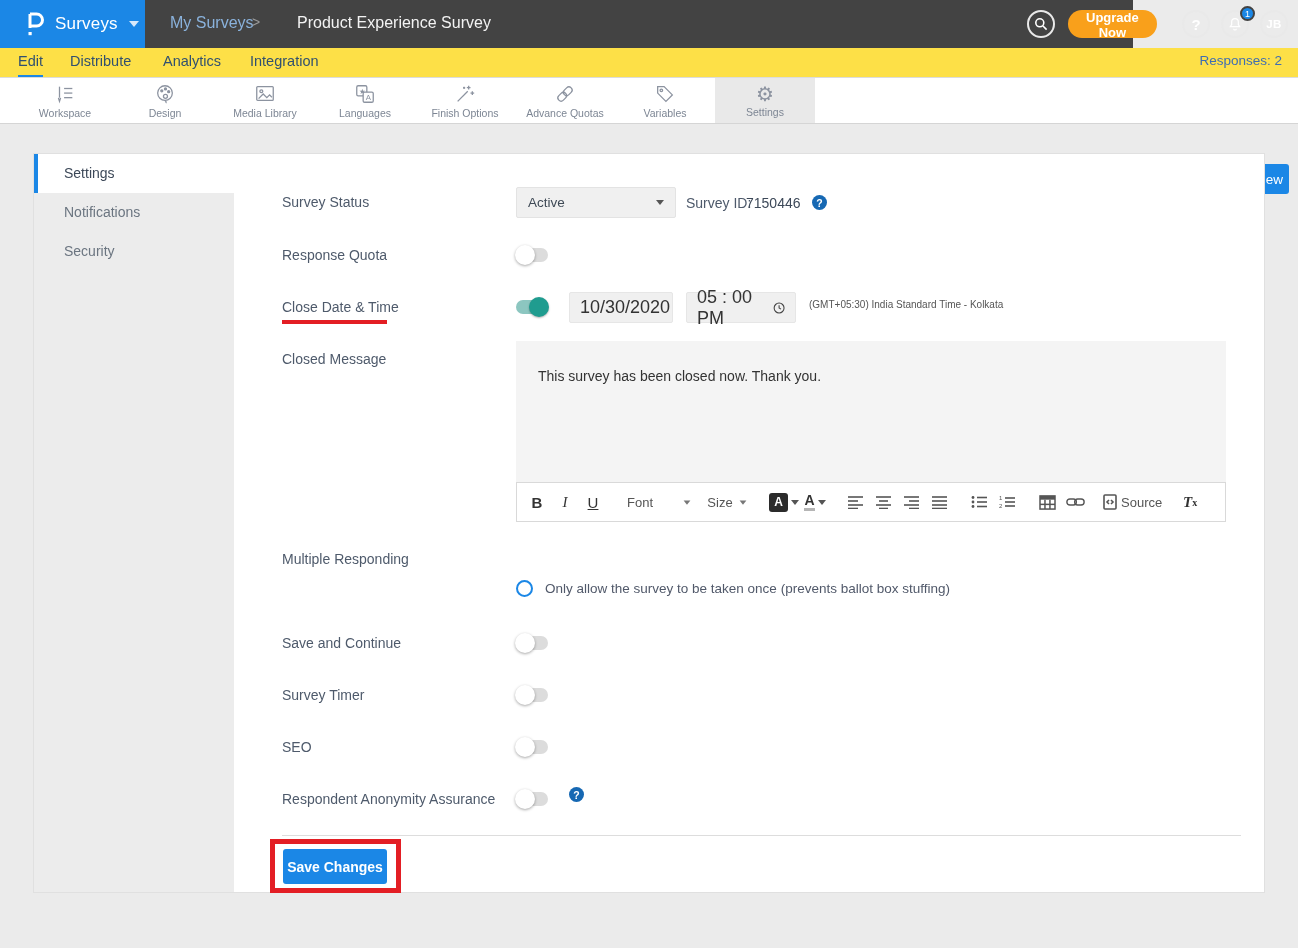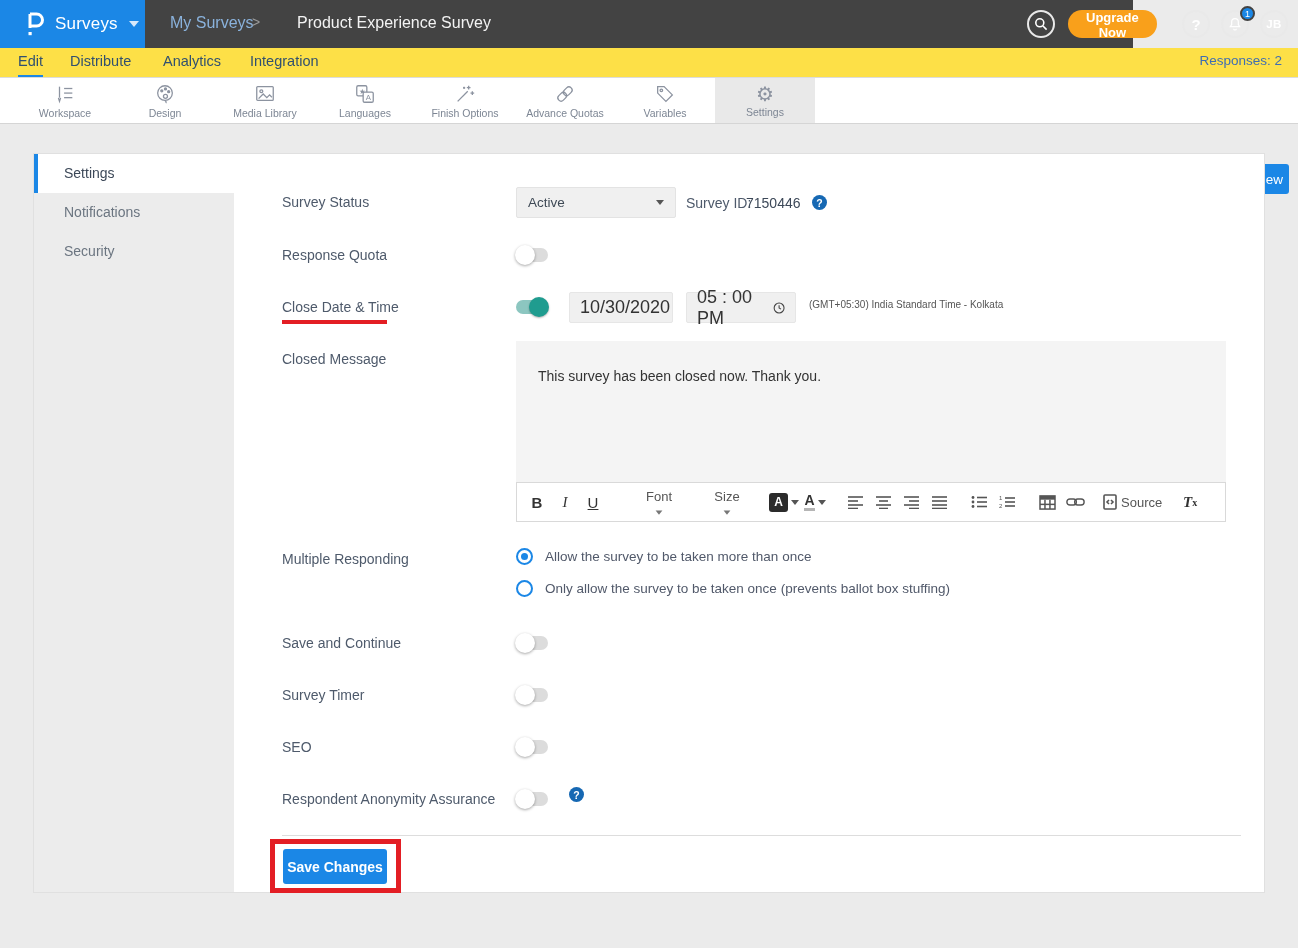--- a/index.html
+++ b/index.html
@@ -63,21 +63,21 @@
   .annotation-rect { position:absolute; left:236px; top:685px; width:131px; height:54px; border:5px solid #e31e24; }
 
   .msg-box { position:absolute; left:482px; top:187px; width:710px; height:141px; background:#f4f4f4; cursor:text; }
   .msg-text { padding:27px 0 0 22px; font-size:14px; color:#333; }
   .rte-bar { position:absolute; left:482px; top:328px; width:710px; height:40px; background:#fff; border:1px solid #d9d9d9; display:flex; align-items:center; padding:0 8px; gap:4px; }
   .rte-btn { display:flex; align-items:center; justify-content:center; min-width:24px; height:26px; color:#333; font-size:15px; cursor:pointer; border-radius:2px; }
   .rte-btn svg { stroke:#555; fill:none; stroke-width:1.6; }
   .rte-b { font-weight:bold; }
   .rte-i { font-style:italic; font-family:"Liberation Serif", serif; }
   .rte-u { text-decoration:underline; }
-  .rte-dd { display:flex; align-items:center; gap:6px; padding:0 6px; height:26px; color:#555; font-size:13px; cursor:pointer;flex-direction:column; }
+  .rte-dd { display:flex; align-items:center; gap:6px; padding:0 6px; height:26px; color:#555; font-size:13px; cursor:pointer; }
   .rte-dd .caret-down { border-top-color:#777; transform:scale(.85); }
   .chip-A { width:19px; height:19px; background:#2b2b2b; border-radius:3px; color:#fff; font-size:12px; font-weight:bold; display:flex; align-items:center; justify-content:center; }
   .color-A { font-size:14px; font-weight:bold; color:#333; border-bottom:3px solid #b5b5b5; line-height:15px; }
   .rte-group-gap { width:8px; }
   .rte-src-label { font-size:13px; color:#555; margin-left:4px; }
   .rte-tx { font-family:"Liberation Serif", serif; font-style:italic; font-weight:bold; color:#333; font-size:15px; }
   .rte-tx sub { font-size:10px; font-style:normal; }
 
   .radio-row { position:absolute; left:482px; display:flex; align-items:center; gap:12px; cursor:pointer; }
   .radio { width:17px; height:17px; border:2px solid #1b87e6; border-radius:50%; background:#fff; position:relative; flex:0 0 auto; }
@@ -390,24 +390,20 @@
         <span class="rte-src-label">Source</span>
       </span>
       <span class="rte-group-gap"></span>
       <span class="rte-btn rte-tx">
           <span>T</span>
           <sub>x</sub>
         </span>
     </div>
 
     <span class="fl" style="top:397px;">Multiple Responding</span>
-    <div class="radio-row" style="top:394px;">
-      <span class="radio selected"></span>
-      <span class="radio-label">Allow the survey to be taken more than once</span>
-    </div>
     <div class="radio-row" style="top:426px;">
       <span class="radio"></span>
       <span class="radio-label">Only allow the survey to be taken once (prevents ballot box stuffing)</span>
     </div>
 
     <span class="fl" style="top:481px;">Save and Continue</span>
     <div class="toggle" style="top:482px;">
         <div class="knob"></div>
       </div>
 

